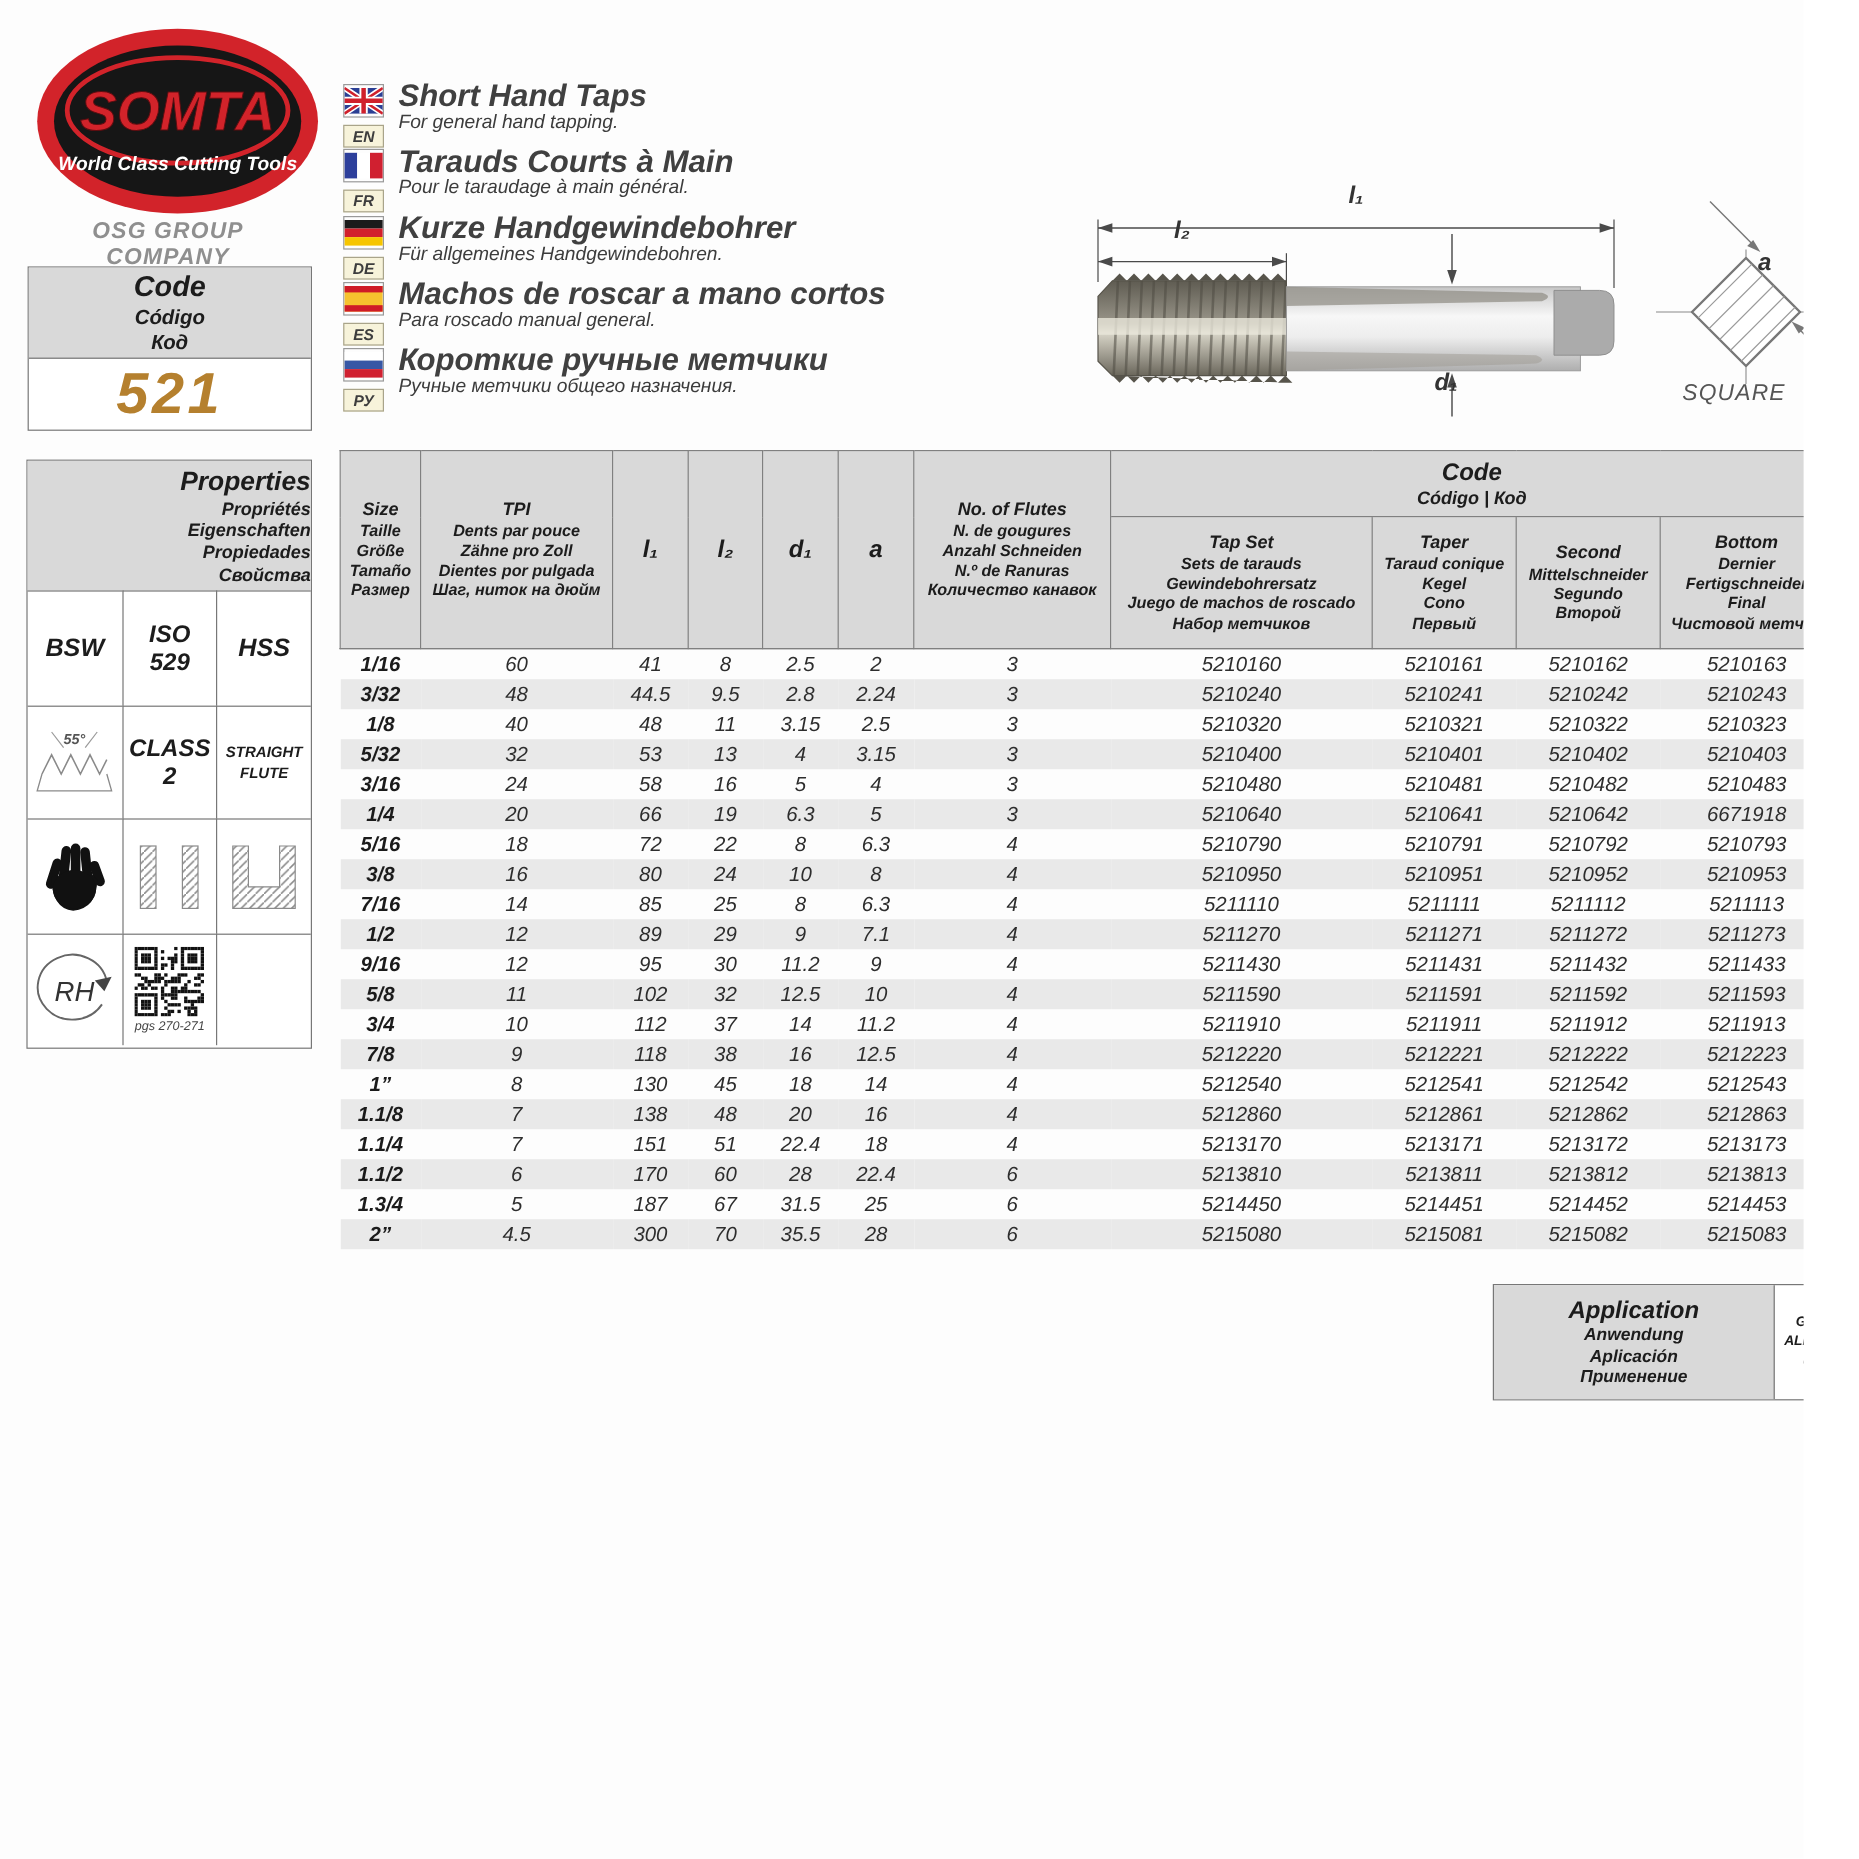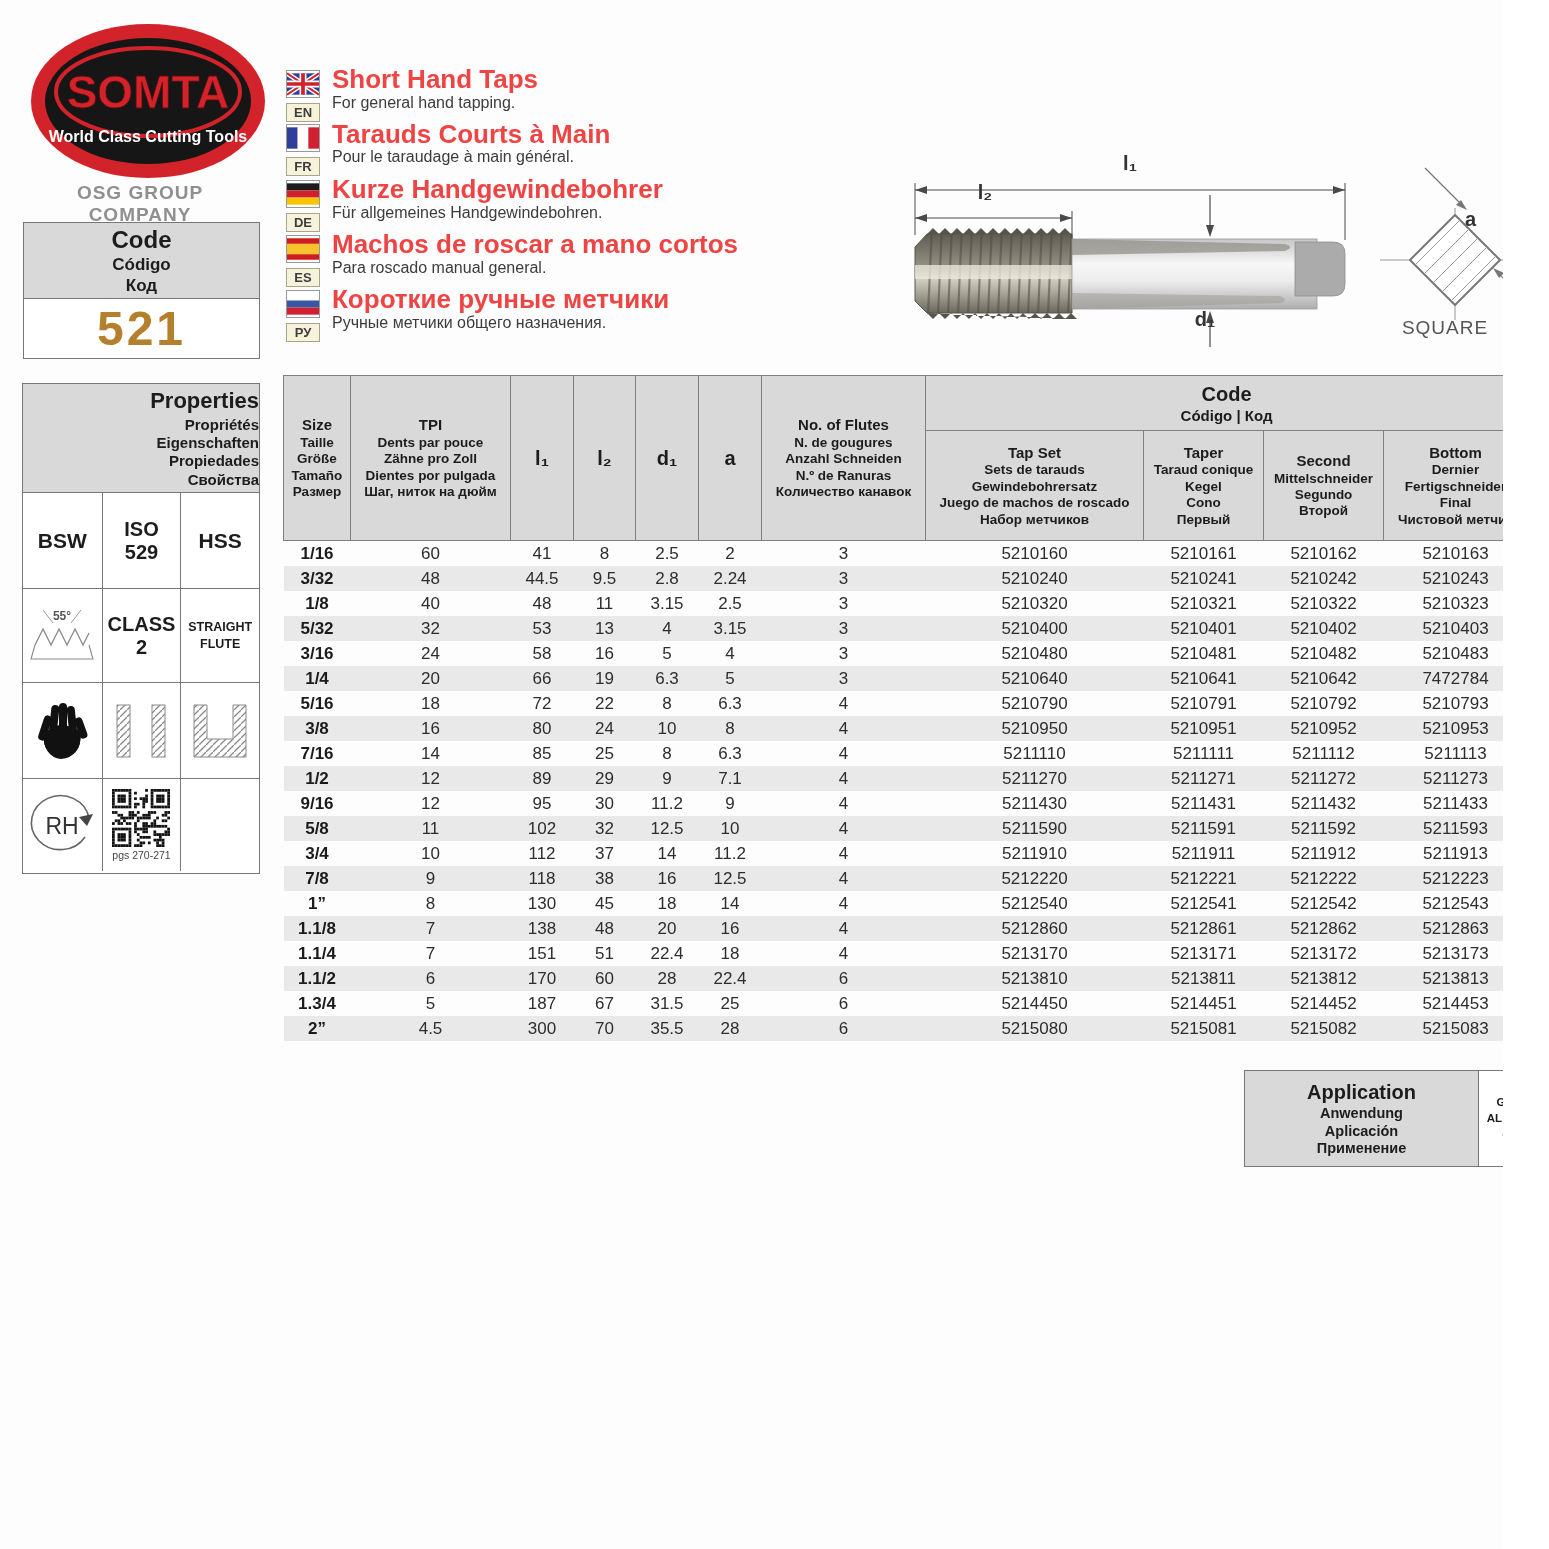--- a/index.html
+++ b/index.html
@@ -1,36 +1,36 @@
 <!DOCTYPE html>
 <html><head>
 <meta charset="utf-8">
 <style>
   html,body{margin:0;padding:0;background:#ffffff;}
   .page{position:relative;width:1503px;height:1549px;background:#fdfdfd;
-        font-family:"Liberation Sans", sans-serif;color:#1c1c1c;overflow:hidden;}
+        font-family:"Liberation Sans", sans-serif;color:#1c1c1c;overflow:hidden;font-style:italic;}
   .abs{position:absolute;}
 
   
   .osg{left:26px;top:182px;width:228px;text-align:center;font-size:19px;font-weight:bold;
        color:#8f8f8f;letter-spacing:1px;}
 
   
   .codebox{left:23px;top:222px;width:235px;height:135px;border:1.5px solid #777;background:#fff;}
   .codebox .hd{height:75px;background:#d9d9d9;border-bottom:1.5px solid #777;
                display:flex;flex-direction:column;justify-content:center;align-items:center;}
   .codebox .val{height:58px;display:flex;align-items:center;justify-content:center;
                 font-size:48px;font-weight:bold;letter-spacing:3px;}
 
   
   .lang-flag{width:34px;height:28px;border:1px solid #999;box-sizing:border-box;}
   .lang-tag{width:34px;height:19px;margin-top:1px;background:#f7f3da;border:1px solid #a9a48a;
             box-sizing:border-box;display:flex;align-items:center;justify-content:center;
             font-size:13px;font-weight:bold;color:#3d3d3d;}
-  .lang-title{font-size:26px;font-weight:bold;color:#ef4444;white-space:nowrap;}
+  .lang-title{font-size:26px;font-weight:bold;color:#404040;white-space:nowrap;}
   .lang-sub{font-size:16px;color:#3c3c3c;white-space:nowrap;}
 
   
   .stack div{font-weight:bold;font-size:13.5px;line-height:1.22;color:#1c1c1c;}
   .stack div:first-child{font-size:15px;line-height:1.3;}
   .stack.codebox-lines div{font-size:17px;}
   .stack.codebox-lines div:first-child{font-size:24px;}
   .stack.props-hd div{font-size:15px;}
   .stack.props-hd div:first-child{font-size:22px;}
   .stack.codehdr div{font-size:15px;}
@@ -687,21 +687,21 @@
             <td>1/4</td>
             <td>20</td>
             <td>66</td>
             <td>19</td>
             <td>6.3</td>
             <td>5</td>
             <td>3</td>
             <td>5210640</td>
             <td>5210641</td>
             <td>5210642</td>
-            <td>7472784</td>
+            <td>6671918</td>
           </tr>
           <tr>
             <td>5/16</td>
             <td>18</td>
             <td>72</td>
             <td>22</td>
             <td>8</td>
             <td>6.3</td>
             <td>4</td>
             <td>5210790</td>

